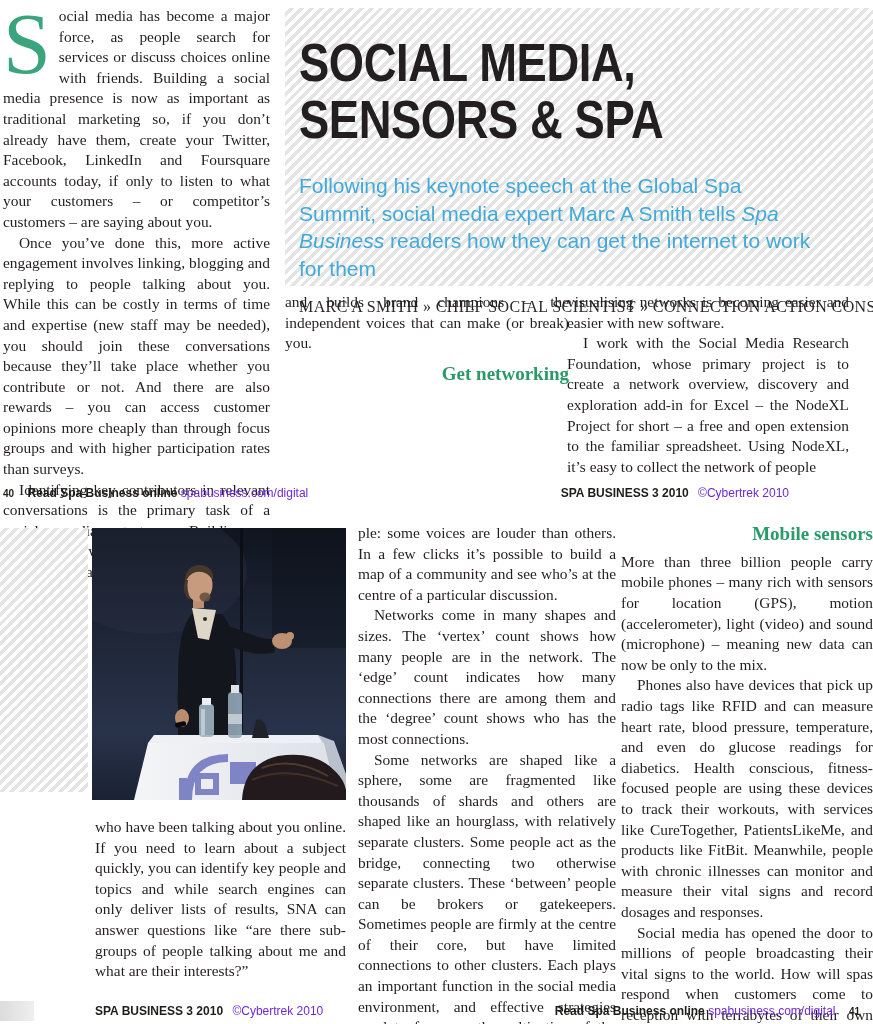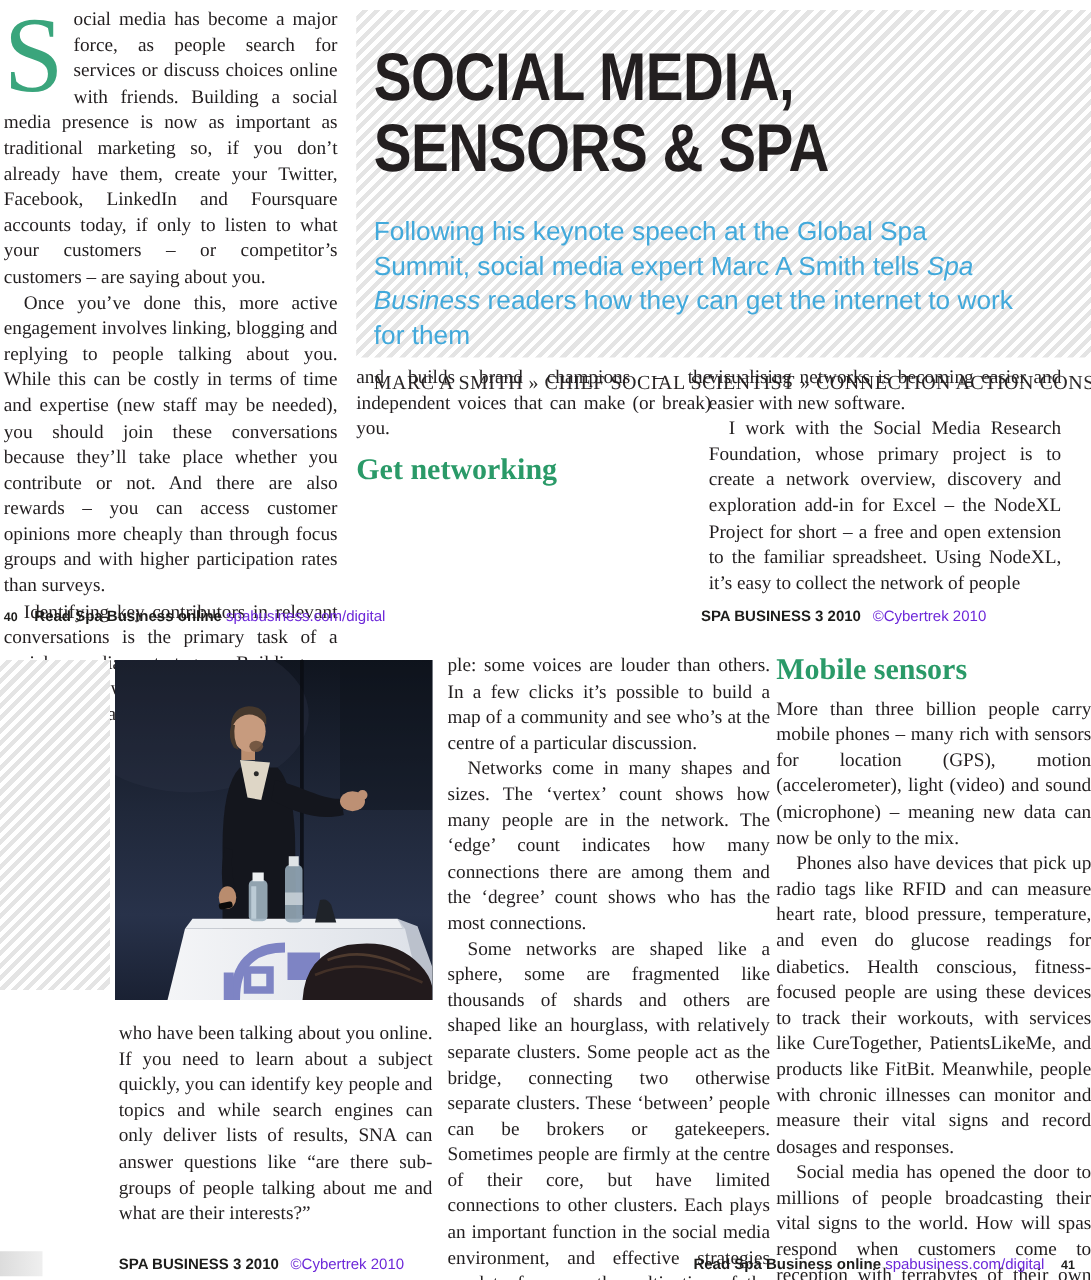--- a/index.html
+++ b/index.html
@@ -38,21 +38,21 @@
   }
   .standfirst .it { font-style:italic; }
   .byline {
     margin-top:16px; font-family:"Liberation Serif", serif;
     font-size:16px; letter-spacing:0.4px; color:#2b2727; white-space:nowrap;
   }
   #col2-top { position:absolute; left:285px; top:292px; width:284px; }
   #col3-top { position:absolute; left:567px; top:292px; width:282px; }
   h2.green {
     font-family:"Liberation Serif", serif; font-weight:700;
-    font-size:24px; line-height:1.15; color:#2a9a68; margin:9px 0 7px;
+    font-size:19px; line-height:1.15; color:#2a9a68; margin:9px 0 7px;text-align:right;
   }
   
   .footer {
     position:absolute; font-family:"Liberation Sans", sans-serif;
     font-size:12px; color:#1d1d1b; white-space:nowrap;
   }
   .footer .f-num  { font-weight:700; font-size:10px; }
   .footer .f-bold { font-weight:700; }
   .footer .f-dim  { color:#6d28d9; }
   #footer40-left  { left:3px;  top:486px; }

